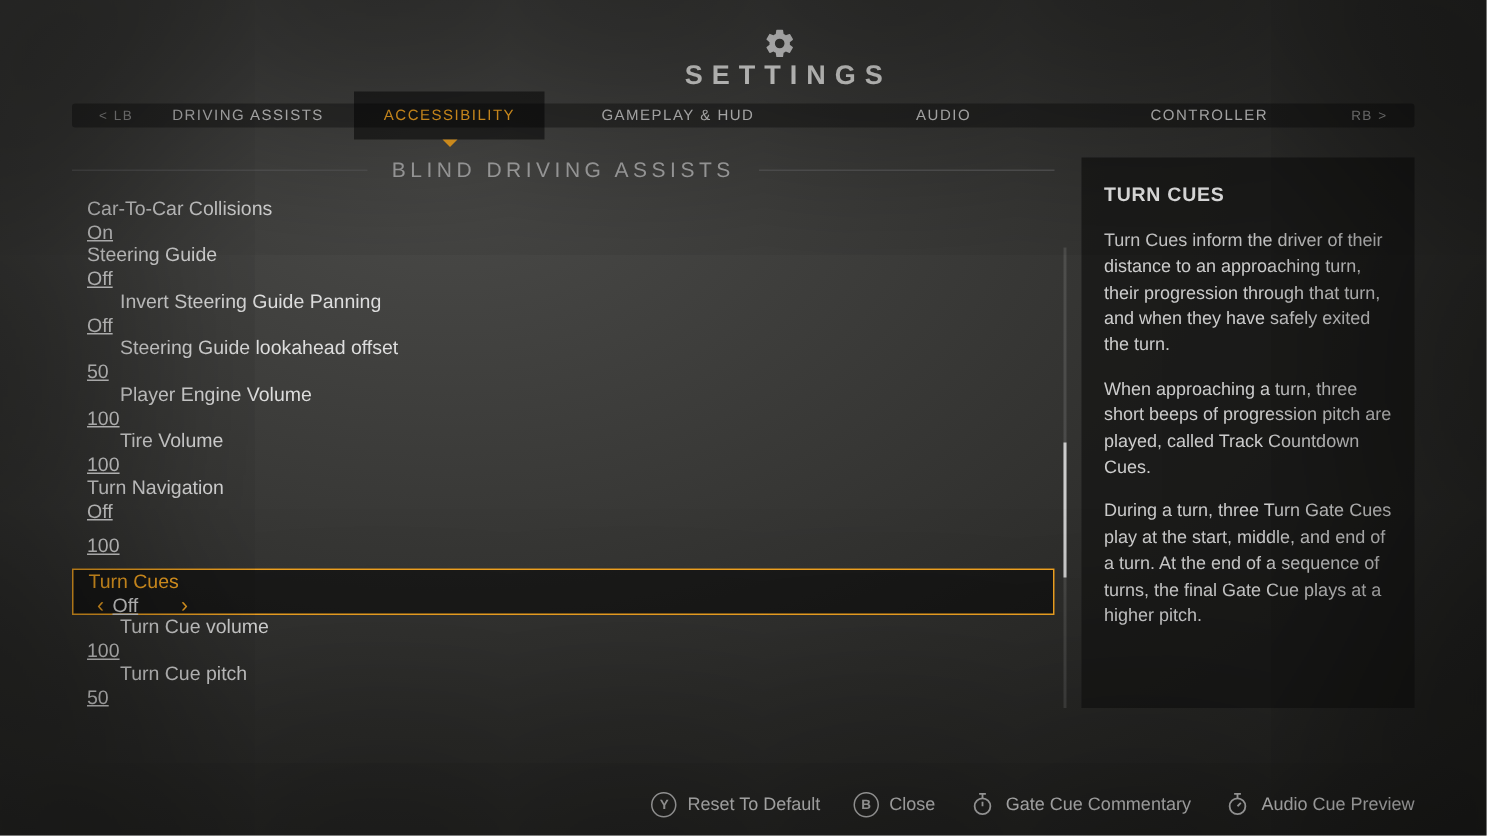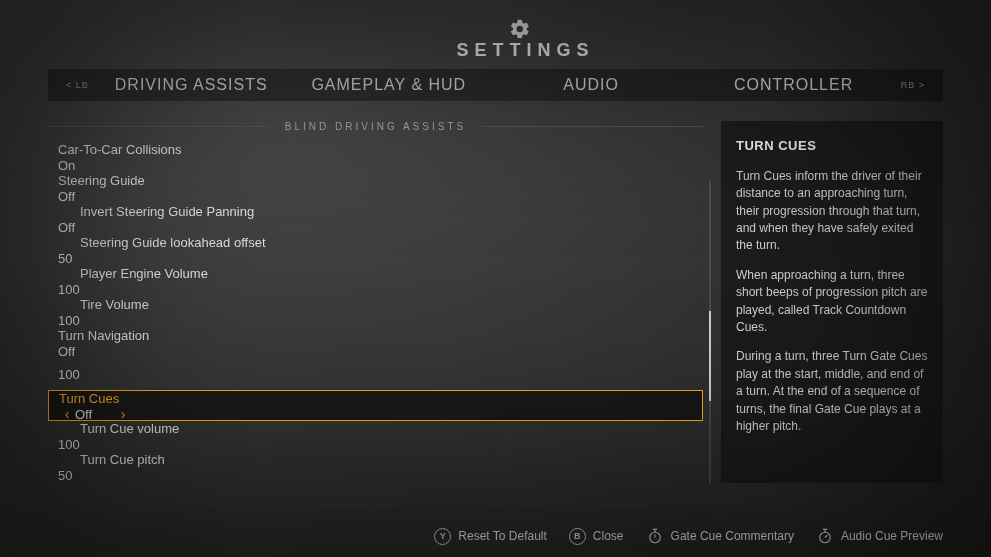--- a/index.html
+++ b/index.html
@@ -25,31 +25,31 @@
   .gear-icon { width: 22px; height: 22px; margin-right: 12px; fill: #ddd; }
   .title {
     font-size: 18px; letter-spacing: 6px; font-weight: 600;
     color: #e8e8e6;
   }
 
   
   .tabs {
     display: flex; align-items: center;
     background: rgba(0,0,0,0.35);
-    height: 32px;
+    height: 16px;
     padding: 0 12px;
     margin: 0 48px;
     border-radius: 2px;
   }
   .bumper {
     font-size: 9px; color: #999; letter-spacing: 1px;
     padding: 0 6px;
   }
   .tab {
-    font-size: 16px; letter-spacing: 1px; color: #ccc;
+    font-size: 10px; letter-spacing: 1px; color: #ccc;
     padding: 16px 20px; height: 100%;
     display: flex; align-items: center;
     cursor: pointer;
     position: relative;
   }
   .tab.active {
     color: #f5a623;
     background: rgba(0,0,0,0.5);
   }
   .tab.active::after {
@@ -70,40 +70,40 @@
   .settings-col {
     flex: 1;
     position: relative;
   }
   .section-header {
     display: flex; align-items: center;
     margin-bottom: 10px;
   }
   .section-header .line { flex: 1; height: 1px; background: #555; }
   .section-header .label {
-    font-size: 10px; letter-spacing: 3px; color: #aaa;
+    font-size: 14px; letter-spacing: 3px; color: #aaa;
     padding: 0 16px;
   }
 
   .rows { }
   .row {
     display: flex; align-items: flex-start;
     height: 31px;
     padding-left: 10px;
     font-size: 13px;
     color: #ddd;
     flex-direction: column;
   }
   .row .name { width: 375px; }
   .row.indent .name { padding-left: 22px; }
   .row .value-area {
     flex: 1; display: flex; align-items: center;
     padding-right: 10px;
   }
-  .row .value-text { min-width: 40px; }
+  .row .value-text { min-width: 40px; text-decoration: underline; }
   .slider-track {
     flex: 1; height: 3px; background: #555; margin-left: 18px;
     position: relative; border-radius: 2px;
   }
   .slider-fill {
     position: absolute; left: 0; top: 0; bottom: 0;
     background: #ddd; border-radius: 2px;
   }
 
   .row.selected {
@@ -170,20 +170,21 @@
 <div class="header">
   <svg class="gear-icon" viewBox="0 0 24 24">
     <path d="M19.14,12.94a7.14,7.14,0,0,0,.05-.94,7.14,7.14,0,0,0-.05-.94l2.11-1.65a.5.5,0,0,0,.12-.64l-2-3.46a.5.5,0,0,0-.61-.22l-2.49,1a7,7,0,0,0-1.62-.94l-.38-2.65A.5.5,0,0,0,13.77,2H9.77a.5.5,0,0,0-.49.42L8.9,5.07a7,7,0,0,0-1.62.94l-2.49-1a.5.5,0,0,0-.61.22l-2,3.46a.5.5,0,0,0,.12.64L4.41,11a7.14,7.14,0,0,0-.05.94,7.14,7.14,0,0,0,.05.94L2.3,14.53a.5.5,0,0,0-.12.64l2,3.46a.5.5,0,0,0,.61.22l2.49-1a7,7,0,0,0,1.62.94l.38,2.65a.5.5,0,0,0,.49.42h4a.5.5,0,0,0,.49-.42l.38-2.65a7,7,0,0,0,1.62-.94l2.49,1a.5.5,0,0,0,.61-.22l2-3.46a.5.5,0,0,0-.12-.64ZM11.77,15.5A3.5,3.5,0,1,1,15.27,12,3.5,3.5,0,0,1,11.77,15.5Z"></path>
   </svg>
   <div class="title">SETTINGS</div>
 </div>
 
 <div class="tabs">
   <div class="bumper">&lt; LB</div>
   <div class="tab">DRIVING ASSISTS</div>
+  <div class="tab active">ACCESSIBILITY</div>
   <div class="tab tab-wide">GAMEPLAY &amp; HUD</div>
   <div class="tab tab-wide">AUDIO</div>
   <div class="tab tab-wide">CONTROLLER</div>
   <div class="bumper">RB &gt;</div>
 </div>
 
 <div class="main">
   <div class="settings-col">
     <div class="section-header">
       <div class="line"></div>

